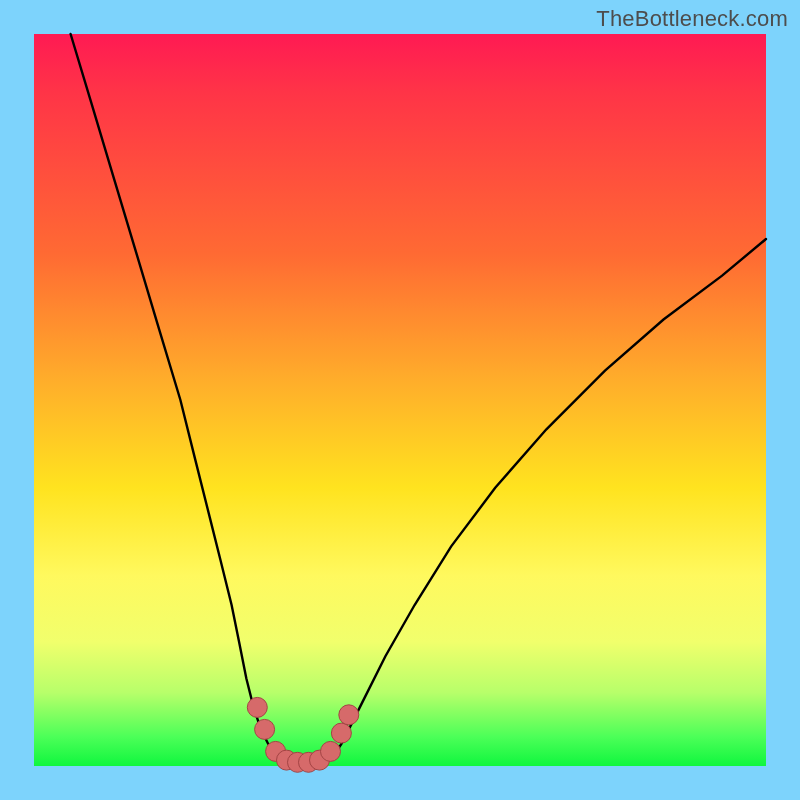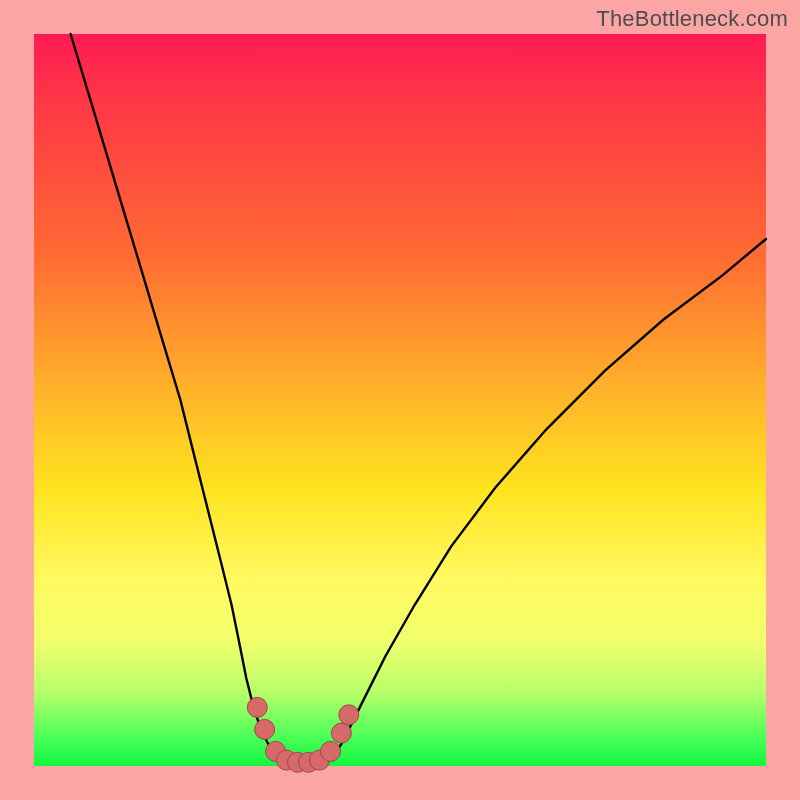--- a/index.html
+++ b/index.html
@@ -8,21 +8,21 @@
     width: 800px;
     height: 800px;
     background: #000;
     font-family: Arial, Helvetica, sans-serif;
     overflow: hidden;
   }
   .outer {
     position: relative;
     width: 800px;
     height: 800px;
-    background: #fca5a5;
+    background: #7dd3fc;
   }
   .plot {
     position: absolute;
     left: 34px;
     top: 34px;
     width: 732px;
     height: 732px;
     
     background: linear-gradient(
       to bottom,

